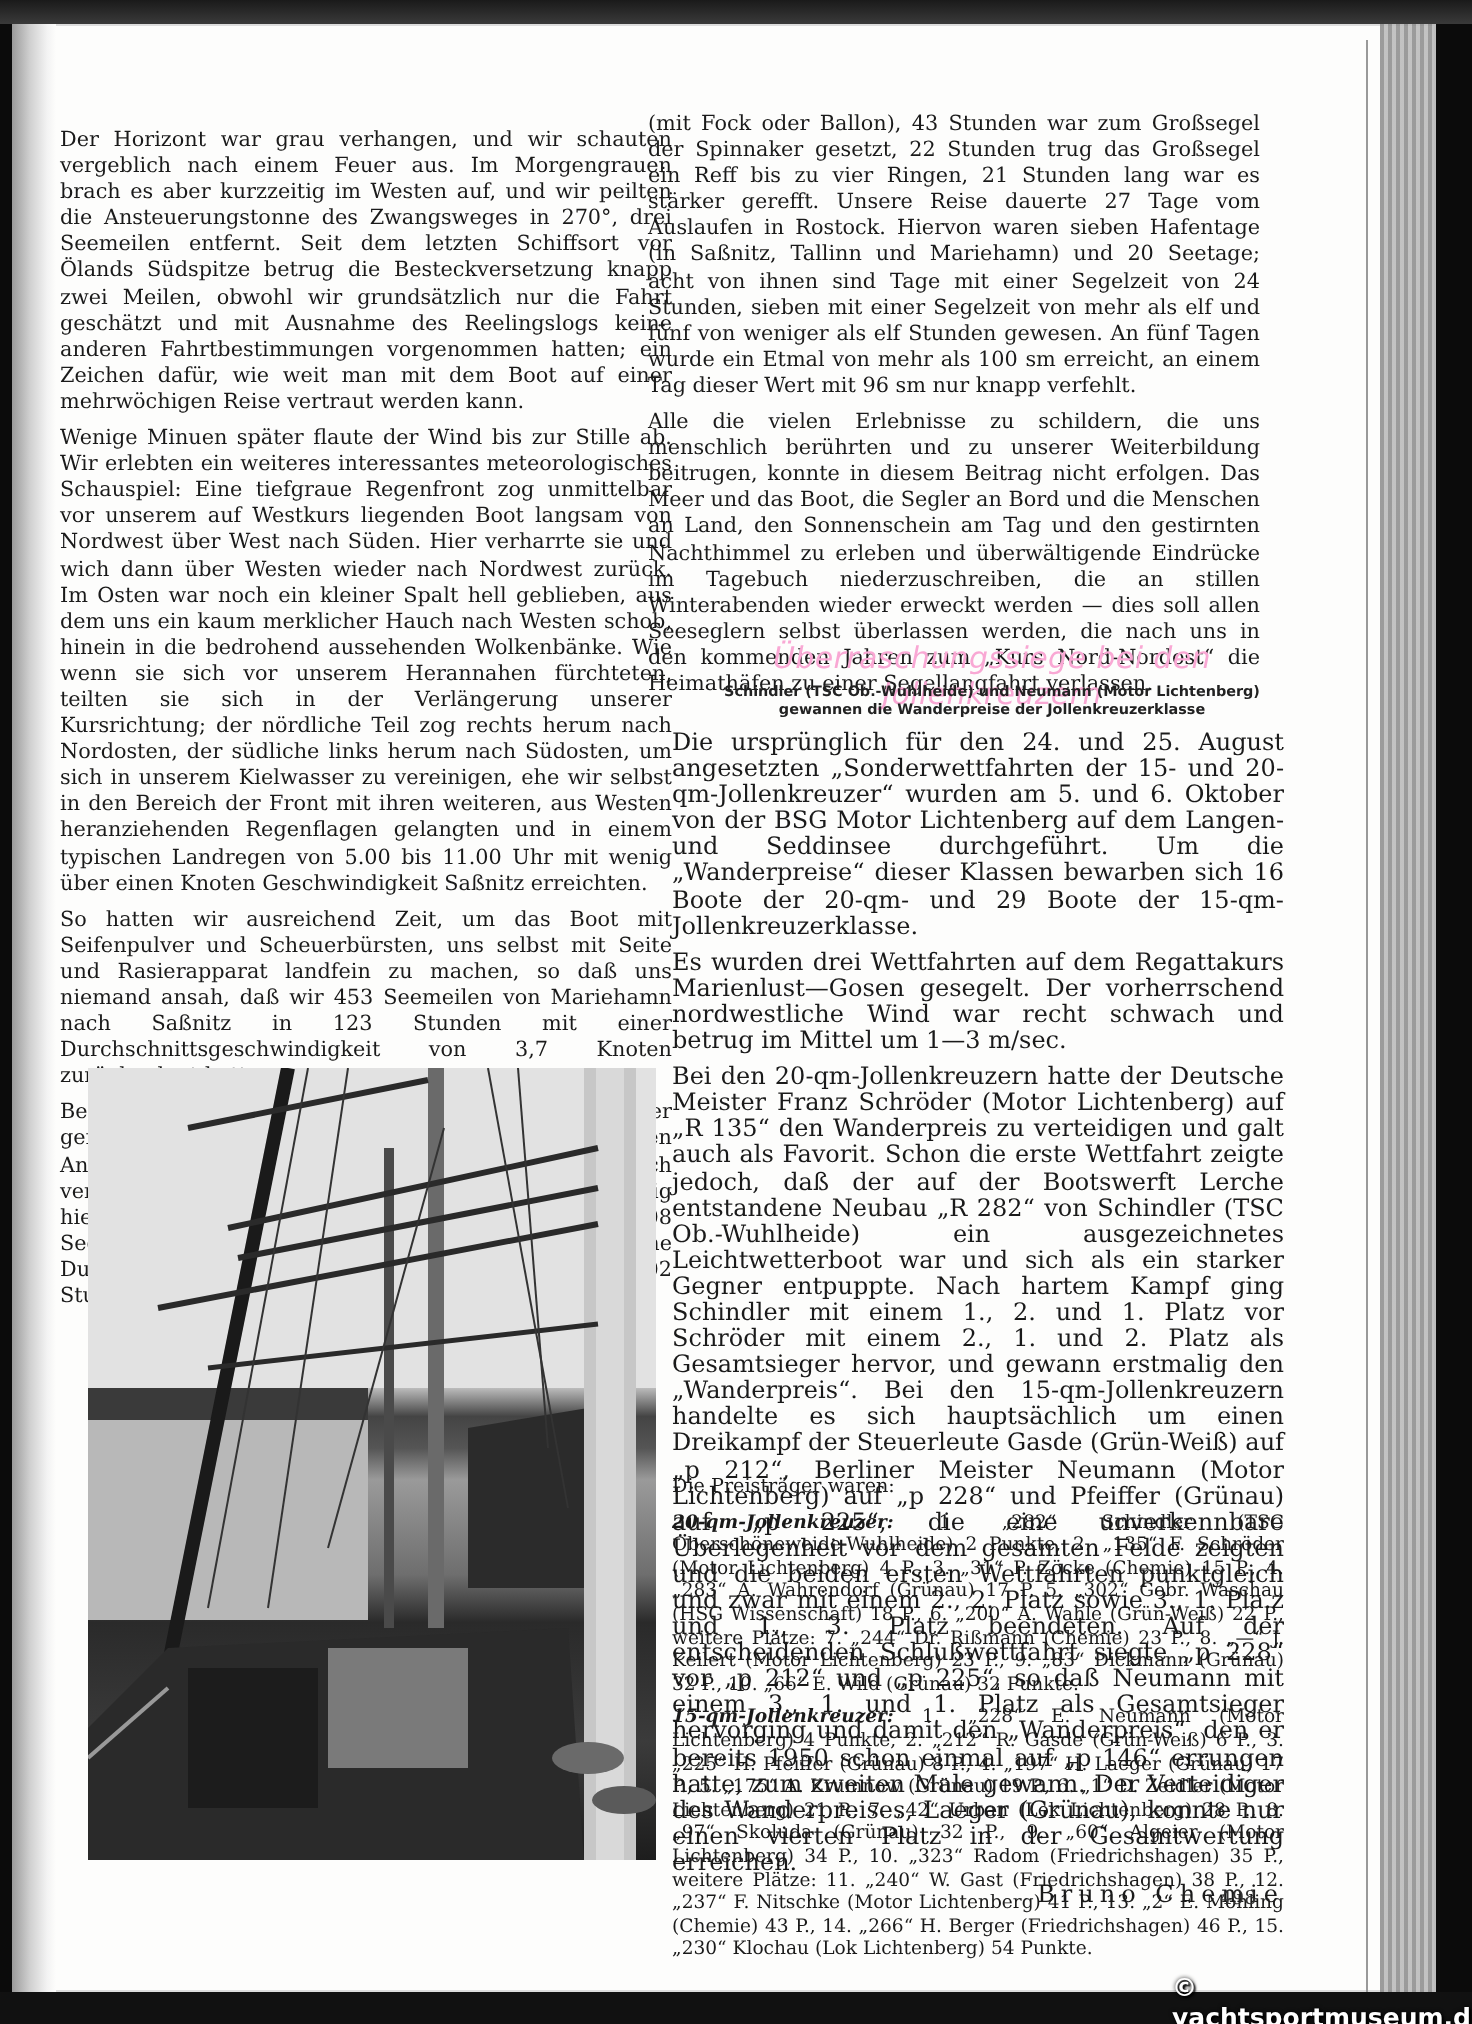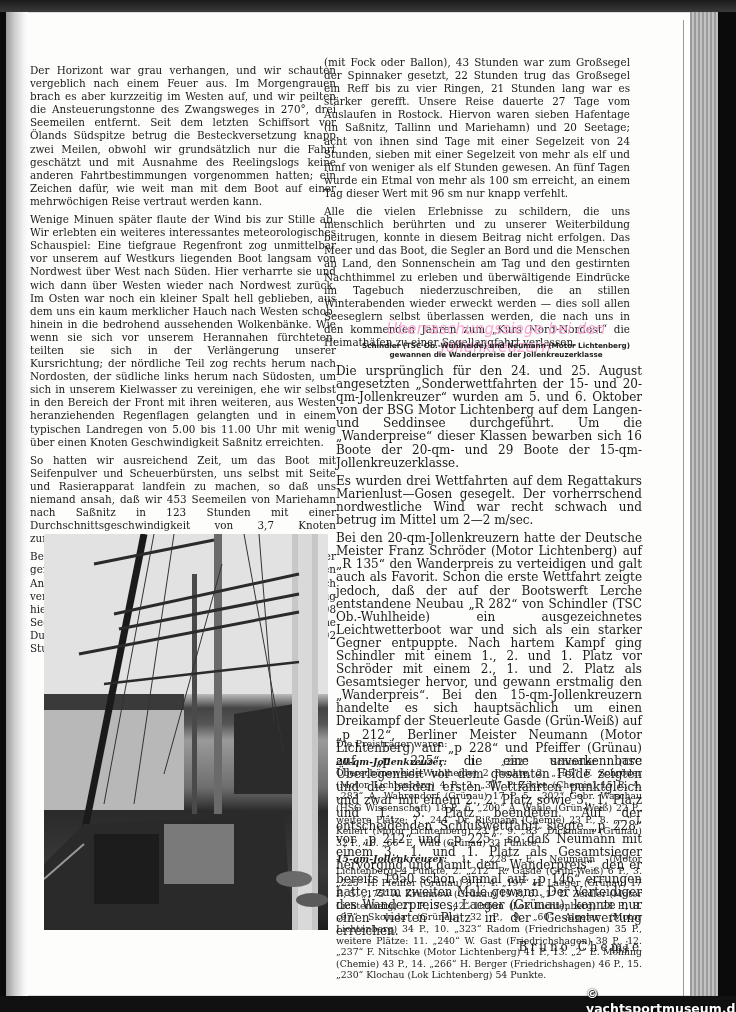--- a/index.html
+++ b/index.html
@@ -116,21 +116,21 @@
 <div class="col col-right">
   <p>(mit Fock oder Ballon), 43 Stunden war zum Großsegel der Spinnaker gesetzt, 22 Stunden trug das Großsegel ein Reff bis zu vier Ringen, 21 Stunden lang war es stärker gerefft. Unsere Reise dauerte 27 Tage vom Auslaufen in Rostock. Hiervon waren sieben Hafentage (in Saßnitz, Tallinn und Mariehamn) und 20 Seetage; acht von ihnen sind Tage mit einer Segelzeit von 24 Stunden, sieben mit einer Segelzeit von mehr als elf und fünf von weniger als elf Stunden gewesen. An fünf Tagen wurde ein Etmal von mehr als 100 sm erreicht, an einem Tag dieser Wert mit 96 sm nur knapp verfehlt.</p>
   <p>Alle die vielen Erlebnisse zu schildern, die uns menschlich berührten und zu unserer Weiterbildung beitrugen, konnte in diesem Beitrag nicht erfolgen. Das Meer und das Boot, die Segler an Bord und die Menschen an Land, den Sonnenschein am Tag und den gestirnten Nachthimmel zu erleben und überwältigende Eindrücke im Tagebuch niederzuschreiben, die an stillen Winterabenden wieder erweckt werden — dies soll allen Seeseglern selbst überlassen werden, die nach uns in den kommenden Jahren zum „Kurs Nord-Nordost“ die Heimathäfen zu einer Segellangfahrt verlassen.</p>
 </div>
 
 <div class="headline">Überraschungssiege bei den Jollenkreuzern</div>
 <div class="subhead">Schindler (TSC Ob.-Wuhlheide) und Neumann (Motor Lichtenberg) gewannen die Wanderpreise der Jollenkreuzerklasse</div>
 
 <div class="col-right-2">
   <p>Die ursprünglich für den 24. und 25. August angesetzten „Sonderwettfahrten der 15- und 20-qm-Jollenkreuzer“ wurden am 5. und 6. Oktober von der BSG Motor Lichtenberg auf dem Langen- und Seddinsee durchgeführt. Um die „Wanderpreise“ dieser Klassen bewarben sich 16 Boote der 20-qm- und 29 Boote der 15-qm-Jollenkreuzerklasse.</p>
-  <p>Es wurden drei Wettfahrten auf dem Regattakurs Marienlust—Gosen gesegelt. Der vorherrschend nordwestliche Wind war recht schwach und betrug im Mittel um 2—2 m/sec.</p>
+  <p>Es wurden drei Wettfahrten auf dem Regattakurs Marienlust—Gosen gesegelt. Der vorherrschend nordwestliche Wind war recht schwach und betrug im Mittel um 1—3 m/sec.</p>
   <p>Bei den 20-qm-Jollenkreuzern hatte der Deutsche Meister Franz Schröder (Motor Lichtenberg) auf „R 135“ den Wanderpreis zu verteidigen und galt auch als Favorit. Schon die erste Wettfahrt zeigte jedoch, daß der auf der Bootswerft Lerche entstandene Neubau „R 282“ von Schindler (TSC Ob.-Wuhlheide) ein ausgezeichnetes Leichtwetterboot war und sich als ein starker Gegner entpuppte. Nach hartem Kampf ging Schindler mit einem 1., 2. und 1. Platz vor Schröder mit einem 2., 1. und 2. Platz als Gesamtsieger hervor, und gewann erstmalig den „Wanderpreis“. Bei den 15-qm-Jollenkreuzern handelte es sich hauptsächlich um einen Dreikampf der Steuerleute Gasde (Grün-Weiß) auf „p 212“, Berliner Meister Neumann (Motor Lichtenberg) auf „p 228“ und Pfeiffer (Grünau) auf „p 225“, die eine unverkennbare Überlegenheit vor dem gesamten Felde zeigten und die beiden ersten Wettfahrten punktgleich und zwar mit einem 2., 2. Platz sowie 3., 1. Pla.z und 1., 3. Platz beendeten. Auf der entscheidenden Schlußwettfahrt siegte „p 228“ vor „p 212“ und „p 225“, so daß Neumann mit einem 3., 1. und 1. Platz als Gesamtsieger hervorging und damit den „Wanderpreis“, den er bereits 1950 schon einmal auf „p 146“ errungen hatte, zum zweiten Male gewann. Der Verteidiger des Wanderpreises, Laeger (Grünau), konnte nur einen vierten Platz in der Gesamtwertung erreichen.</p>
   <p class="author">Bruno Chemie</p>
 </div>
 
 <div class="results">
   <p class="intro">Die Preisträger waren:</p>
   <p><b>20-qm-Jollenkreuzer:</b><span> 1. „282“ Schindler (TSC Oberschöneweide-Wuhlheide) 2 Punkte, 2. „135“ F. Schröder (Motor Lichtenberg) 4 P., 3. „31“ P. Zöcke (Chemie) 15 P., 4. „283“ A. Wahrendorf (Grünau) 17 P. 5. „302“ Gebr. Waschau (HSG Wissenschaft) 18 P., 6. „200“ A. Wahle (Grün-Weiß) 22 P., weitere Plätze: 7. „244“ Dr. Rißmann (Chemie) 23 P., 8. „—“ J. Keilert (Motor Lichtenberg) 23 P., 9. „83“ Dickmann (Grünau) 32 P., 10. „66“ E. Wild (Grünau) 32 Punkte.</span></p>
   <p><b>15-qm-Jollenkreuzer:</b><span> 1. „228“ E. Neumann (Motor Lichtenberg) 4 Punkte, 2. „212“ R. Gasde (Grün-Weiß) 6 P., 3. „225“ H. Pfeiffer (Grünau) 8 P., 4. „197“ H. Laeger (Grünau) 17 P., 5. „175“ A. Krumnow (Grünau) 19 P., 6. „1“ D. Zeidler (Motor Lichtenberg) 21 P., 7. „42“ Urban (Lok Lichtenberg) 28 P., 8. „97“ Skoluda (Grünau) 32 P., 9. „60“ Algeier (Motor Lichtenberg) 34 P., 10. „323“ Radom (Friedrichshagen) 35 P., weitere Plätze: 11. „240“ W. Gast (Friedrichshagen) 38 P., 12. „237“ F. Nitschke (Motor Lichtenberg) 41 P., 13. „2“ E. Mohling (Chemie) 43 P., 14. „266“ H. Berger (Friedrichshagen) 46 P., 15. „230“ Klochau (Lok Lichtenberg) 54 Punkte.</span></p>
 </div>
 

